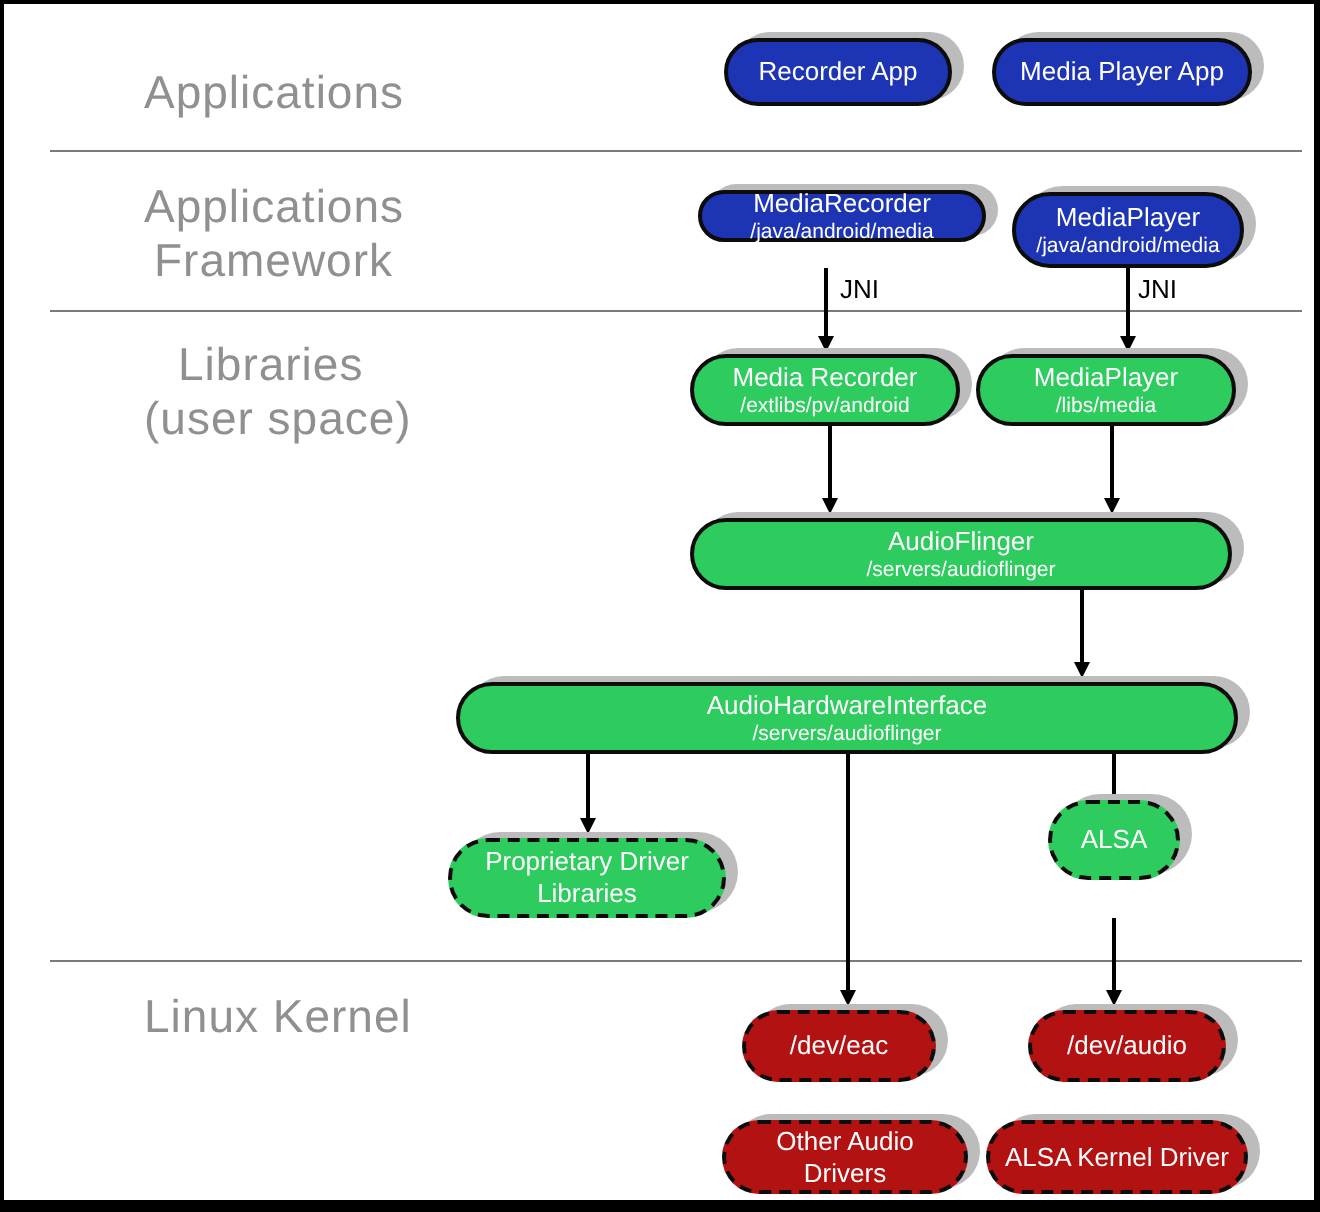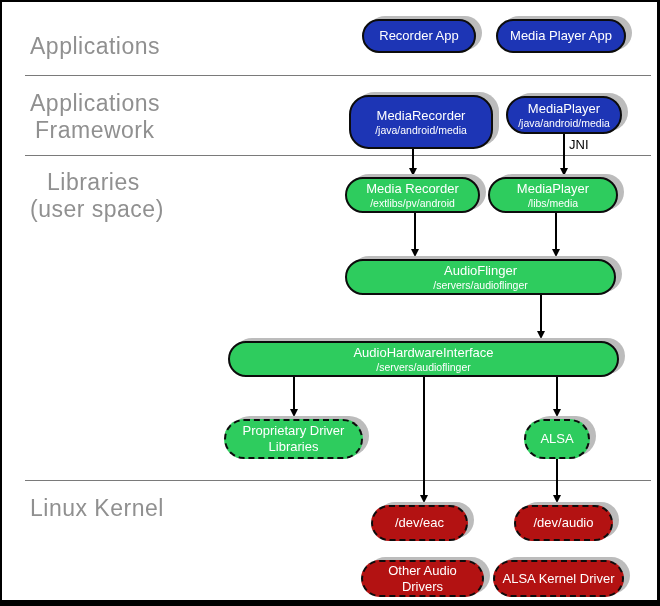--- a/index.html
+++ b/index.html
@@ -4,21 +4,21 @@
 <style>
   html,body{margin:0;padding:0;background:#fff;}
   body{font-family:"Liberation Sans","DejaVu Sans",sans-serif;}
   #frame{
     position:relative;width:660px;height:606px;box-sizing:border-box;
     background:#fff;border:2px solid #000;border-right-width:3px;border-bottom-width:6px;
     overflow:hidden;
   }
   .section-label{
     position:absolute;font-size:23px;color:var(--label,#909090);
-    white-space:nowrap;line-height:1;letter-spacing:0.5px;
+    white-space:nowrap;line-height:1;letter-spacing:0.5px;margin-left:42px;
   }
   .divider{
     position:absolute;left:23px;width:626px;height:1px;background:var(--divider,#7a7a7a);
   }
   .node{
     position:absolute;display:flex;flex-direction:column;align-items:center;justify-content:center;
     color:#fff;text-align:center;box-sizing:border-box;
     border:2px solid #0c0c0c;box-shadow:6px -3px 0 var(--shadow,#bcbcbc);
     padding:0 6px;
   }
@@ -68,21 +68,21 @@
     <div class="arrow-line" style="left: 554px; top: 375px; height: 33px;"></div>
     <div class="arrow-head" style="left: 550.5px; top: 407px;"></div>
     <div class="arrow-line" style="left: 554px; top: 457px; height: 37px;"></div>
     <div class="arrow-head" style="left: 550.5px; top: 493px;"></div>
     <div class="node blue" style="left: 494px; top: 17px; width: 130px; height: 34px; border-radius: 17px;">
       <span class="title">Media Player App</span>
     </div>
     <div class="node blue" style="left: 360px; top: 17px; width: 114px; height: 34px; border-radius: 17px;">
       <span class="title">Recorder App</span>
     </div>
-    <div class="node blue" style="left: 347px; top: 93px; width: 144px; height: 54px; border-radius: 19.5px;">
+    <div class="node blue" style="left: 347px; top: 93px; width: 144px; height: 26px; border-radius: 19.5px;">
       <span class="title">MediaRecorder</span>
       <span class="subtitle">/java/android/media</span>
     </div>
     <div class="node blue" style="left: 504px; top: 94px; width: 116px; height: 38px; border-radius: 19px;">
       <span class="title">MediaPlayer</span>
       <span class="subtitle">/java/android/media</span>
     </div>
     <div class="node green" style="left: 343px; top: 175px; width: 135px; height: 36px; border-radius: 18px;">
       <span class="title">Media Recorder</span>
       <span class="subtitle">/extlibs/pv/android</span>
@@ -95,21 +95,21 @@
       <span class="title">AudioFlinger</span>
       <span class="subtitle">/servers/audioflinger</span>
     </div>
     <div class="node green" style="left: 226px; top: 339px; width: 391px; height: 36px; border-radius: 18px;">
       <span class="title">AudioHardwareInterface</span>
       <span class="subtitle">/servers/audioflinger</span>
     </div>
     <div class="node green dashed" style="left: 222px; top: 417px; width: 139px; height: 40px; border-radius: 20px;">
       <span class="title">Proprietary Driver Libraries</span>
     </div>
-    <div class="node green dashed" style="left: 522px; top: 417px; width: 66px; height: 40px; border-radius: 20px;">
+    <div class="node green dashed" style="left: 522px; top: 398px; width: 66px; height: 40px; border-radius: 20px;">
       <span class="title">ALSA</span>
     </div>
     <div class="node red dashed" style="left: 369px; top: 503px; width: 97px; height: 36px; border-radius: 18px;">
       <span class="title">/dev/eac</span>
     </div>
     <div class="node red dashed" style="left: 512px; top: 503px; width: 99px; height: 36px; border-radius: 18px;">
       <span class="title">/dev/audio</span>
     </div>
     <div class="node red dashed" style="left: 491px; top: 558px; width: 131px; height: 37px; border-radius: 18.5px;">
       <span class="title">ALSA Kernel Driver</span>

